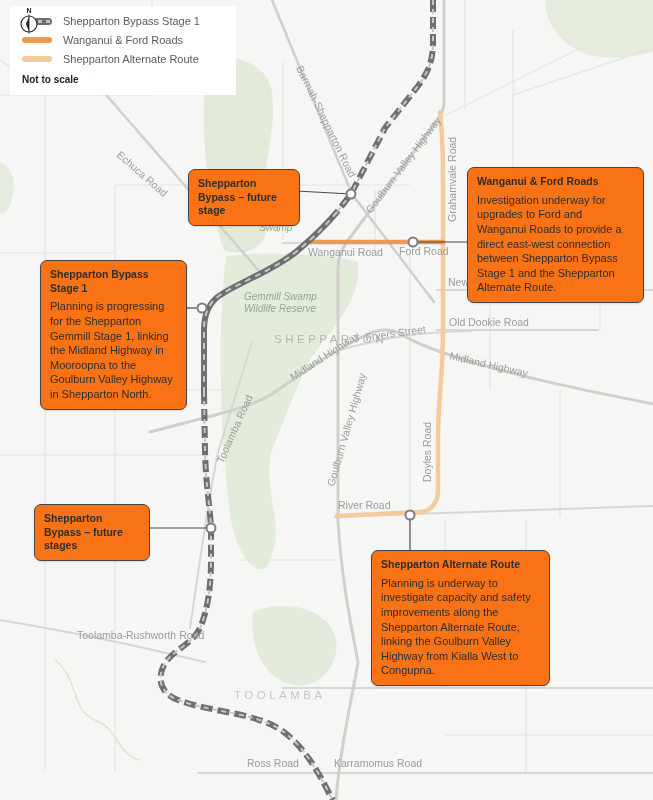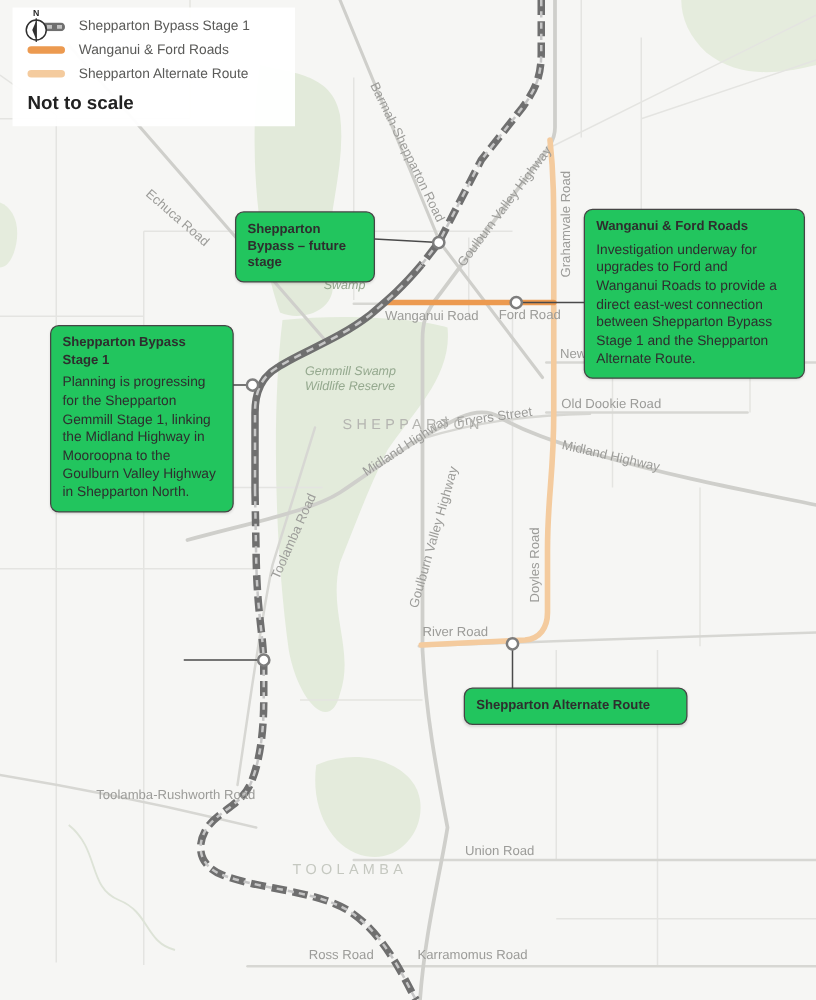--- a/index.html
+++ b/index.html
@@ -20,25 +20,25 @@
   .legend-row{display:flex;align-items:center;margin:0 0 7px 0;}
   .legend-row:last-of-type{margin-bottom:0;}
   .swatch{width:30px;height:7px;border-radius:4px;margin-right:11px;flex:0 0 30px;}
   .swatch.stage1{background:repeating-linear-gradient(90deg,#c2c2c2 0 4px,#6f6f6f 4px 8px) center/100% 3px no-repeat,#6f6f6f;}
   .swatch.wanganui{background:#ec9a50;height:6px;}
   .swatch.alternate{background:#f4cb9e;height:6px;}
   .swatch.future{background:repeating-linear-gradient(90deg,#8d8d8d 0 5px,#cfcfcf 5px 8px);}
   .legend-label{font-size:11px;color:#5a5a58;}
   .compass-row{display:flex;align-items:center;margin-top:9px;}
   .compass{margin-right:12px;margin-left:8px;}
-  .not-to-scale{font-size:15px;font-weight:bold;color:#222;}
+  .not-to-scale{font-size:10px;font-weight:bold;color:#222;}
 
   
   .callout{
-    position:absolute;background:#22c55e;border:1.5px solid #454545;
+    position:absolute;background:#f97316;border:1.5px solid #454545;
     border-radius:7px;padding:7px 9px;box-sizing:border-box;
     box-shadow:0 1px 2px rgba(0,0,0,.12);color:#2e2e2e;
   }
   .callout-title{font-size:10.5px;font-weight:bold;line-height:1.3;}
   .callout-body{font-size:11px;line-height:1.33;margin-top:4px;}
   .co-future-stage{left:188px;top:169px;width:112px;}
   .co-stage1{left:40px;top:260px;width:147px;}
   .co-future-stages{left:34px;top:504px;width:116px;}
   .co-wanganui{left:467px;top:167px;width:177px;}
   .co-alternate{left:371px;top:550px;width:179px;}
@@ -203,23 +203,27 @@
 
 <div class="callout co-future-stage">
   <div class="callout-title">Shepparton Bypass – future stage</div>
 </div>
 
 <div class="callout co-stage1">
   <div class="callout-title">Shepparton Bypass Stage 1</div>
   <div class="callout-body">Planning is progressing for the Shepparton Gemmill Stage 1, linking the Midland Highway in Mooroopna to the Goulburn Valley Highway in Shepparton North.</div>
 </div>
 
+<div class="callout co-future-stages">
+  <div class="callout-title">Shepparton Bypass – future stages</div>
+</div>
 
 <div class="callout co-wanganui">
   <div class="callout-title">Wanganui &amp; Ford Roads</div>
   <div class="callout-body">Investigation underway for upgrades to Ford and Wanganui Roads to provide a direct east-west connection between Shepparton Bypass Stage 1 and the Shepparton Alternate Route.</div>
 </div>
 
 <div class="callout co-alternate">
   <div class="callout-title">Shepparton Alternate Route</div>
+  <div class="callout-body">Planning is underway to investigate capacity and safety improvements along the Shepparton Alternate Route, linking the Goulburn Valley Highway from Kialla West to Congupna.</div>
 </div>
 
 </div>
 
 </body></html>

